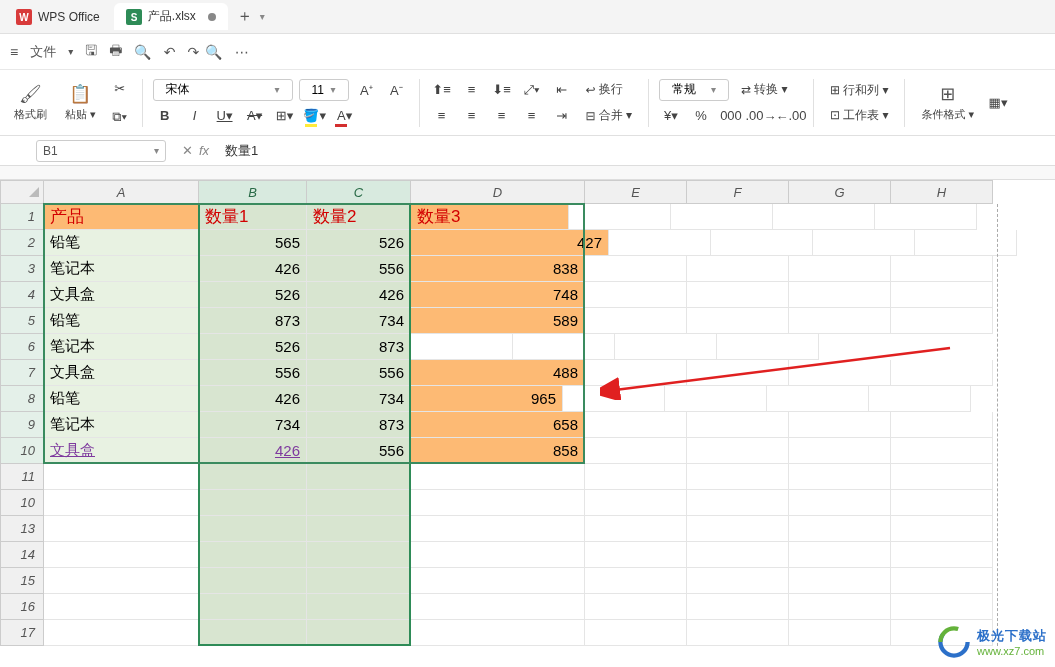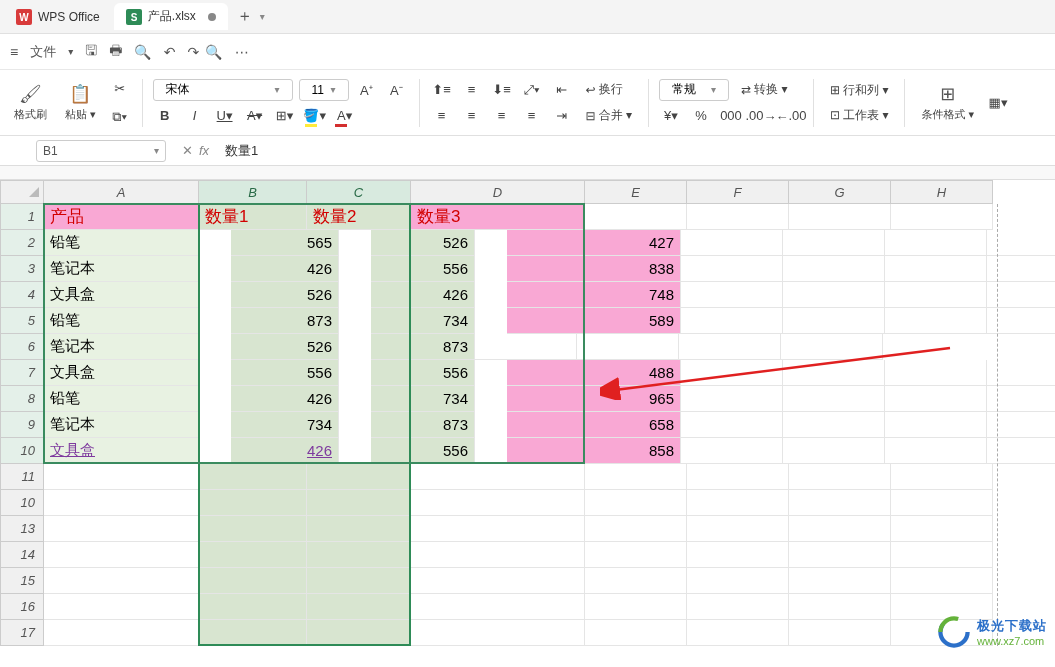--- a/index.html
+++ b/index.html
@@ -53,33 +53,33 @@
 .col-headers { display:flex;}
 .col-header { height:24px; border: 1px solid #ccc; border-left:none; background:#f0f0f0; font-size:13px; color:#555; display:flex; align-items:center; justify-content:center; font-style: italic;}
 .col-header.selected { background: #d8eadf; color:#2a6b48; font-weight: 500;}
 .row-headers { display:flex; flex-direction:column;}
 .row-header { width:44px; height:26px; border:1px solid #ccc; border-top:none; background:#f0f0f0; font-size:13px; color:#555; display:flex; align-items:center; justify-content:flex-end; padding-right:8px; font-style: italic;}
 .row-header.selected { background:#e4f0e9;}
 .cells { position: relative; }
 .cell-row { display:flex;}
 .cell { height:26px; border-right:1px solid #e5e5e5; border-bottom:1px solid #e5e5e5; font-size:15px; display:flex; align-items:center; padding: 0 6px; color:#000; }
 .cell.header { color:#d20000; font-size: 17px; font-weight: 400;}
-.cell.num { justify-content: flex-end; margin-left: 32px; }
+.cell.num { justify-content: flex-end; }
 .cell.left { justify-content: flex-start;}
-.cell.green-bg { background: #f9a8d4; }
+.cell.green-bg { background: #fdba74; }
 .cell.sel-bg { background: #d8e5d0;}
 .cell.link { color: #7e3a9e; text-decoration: underline; }
 .cell.colA { background: #e8f2e2;}
 
 .selection-border { position: absolute; border: 2px solid #2e8b57; pointer-events: none;}
 .data-border { position: absolute; border: 2px solid #2e8b57; pointer-events: none;}
 
 .arrow-annotation { position: absolute; pointer-events:none; }
 
-.watermark { position: absolute; right: 8px; bottom: 18px; display:flex; align-items:center; gap: 6px;}
+.watermark { position: absolute; right: 8px; bottom: 8px; display:flex; align-items:center; gap: 6px;}
 .watermark .logo { width: 34px; height: 34px;}
 .watermark .txt { display:flex; flex-direction:column; font-size: 13px;}
 .watermark .txt .t1 { color:#2c70c9; font-weight:bold; letter-spacing:1px;}
 .watermark .txt .t2 { color:#64b23a; font-size:11px;}
 
 
 .page-break-line { position:absolute; top:0; bottom:0; border-left: 1px dashed #aaa; }
 </style>
 </head>
 <body>
@@ -286,31 +286,31 @@
         <div class="row-header">14</div>
         <div class="row-header">15</div>
         <div class="row-header">16</div>
         <div class="row-header">17</div>
       </div>
     <div class="cells" id="cells-container" style="position:relative;">
         <div class="cell-row">
           <div class="cell header left green-bg" style="width: 155px;">产品</div>
           <div class="cell header left sel-bg" style="width: 108px;">数量1</div>
           <div class="cell header left sel-bg" style="width: 104px;">数量2</div>
-          <div class="cell header left green-bg" style="width: 174px;">数量3</div>
+          <div class="cell header left green-bg" style="width: 158px;">数量3</div>
           <div class="cell" style="width: 102px;"></div>
           <div class="cell" style="width: 102px;"></div>
           <div class="cell" style="width: 102px;"></div>
           <div class="cell" style="width: 102px;"></div>
         </div>
         <div class="cell-row">
           <div class="cell left colA" style="width: 155px;">铅笔</div>
           <div class="cell num sel-bg" style="width: 108px;">565</div>
           <div class="cell num sel-bg" style="width: 104px;">526</div>
-          <div class="cell num green-bg" style="width: 174px;">427</div>
+          <div class="cell num green-bg" style="width: 198px;">427</div>
           <div class="cell" style="width: 102px;"></div>
           <div class="cell" style="width: 102px;"></div>
           <div class="cell" style="width: 102px;"></div>
           <div class="cell" style="width: 102px;"></div>
         </div>
         <div class="cell-row">
           <div class="cell left colA" style="width: 155px;">笔记本</div>
           <div class="cell num sel-bg" style="width: 108px;">426</div>
           <div class="cell num sel-bg" style="width: 104px;">556</div>
           <div class="cell num green-bg" style="width: 174px;">838</div>
@@ -355,21 +355,21 @@
           <div class="cell num green-bg" style="width: 174px;">488</div>
           <div class="cell" style="width: 102px;"></div>
           <div class="cell" style="width: 102px;"></div>
           <div class="cell" style="width: 102px;"></div>
           <div class="cell" style="width: 102px;"></div>
         </div>
         <div class="cell-row">
           <div class="cell left colA" style="width: 155px;">铅笔</div>
           <div class="cell num sel-bg" style="width: 108px;">426</div>
           <div class="cell num sel-bg" style="width: 104px;">734</div>
-          <div class="cell num green-bg" style="width: 174px;">965</div>
+          <div class="cell num green-bg" style="width: 152px;">965</div>
           <div class="cell" style="width: 102px;"></div>
           <div class="cell" style="width: 102px;"></div>
           <div class="cell" style="width: 102px;"></div>
           <div class="cell" style="width: 102px;"></div>
         </div>
         <div class="cell-row">
           <div class="cell left colA" style="width: 155px;">笔记本</div>
           <div class="cell num sel-bg" style="width: 108px;">734</div>
           <div class="cell num sel-bg" style="width: 104px;">873</div>
           <div class="cell num green-bg" style="width: 174px;">658</div>

